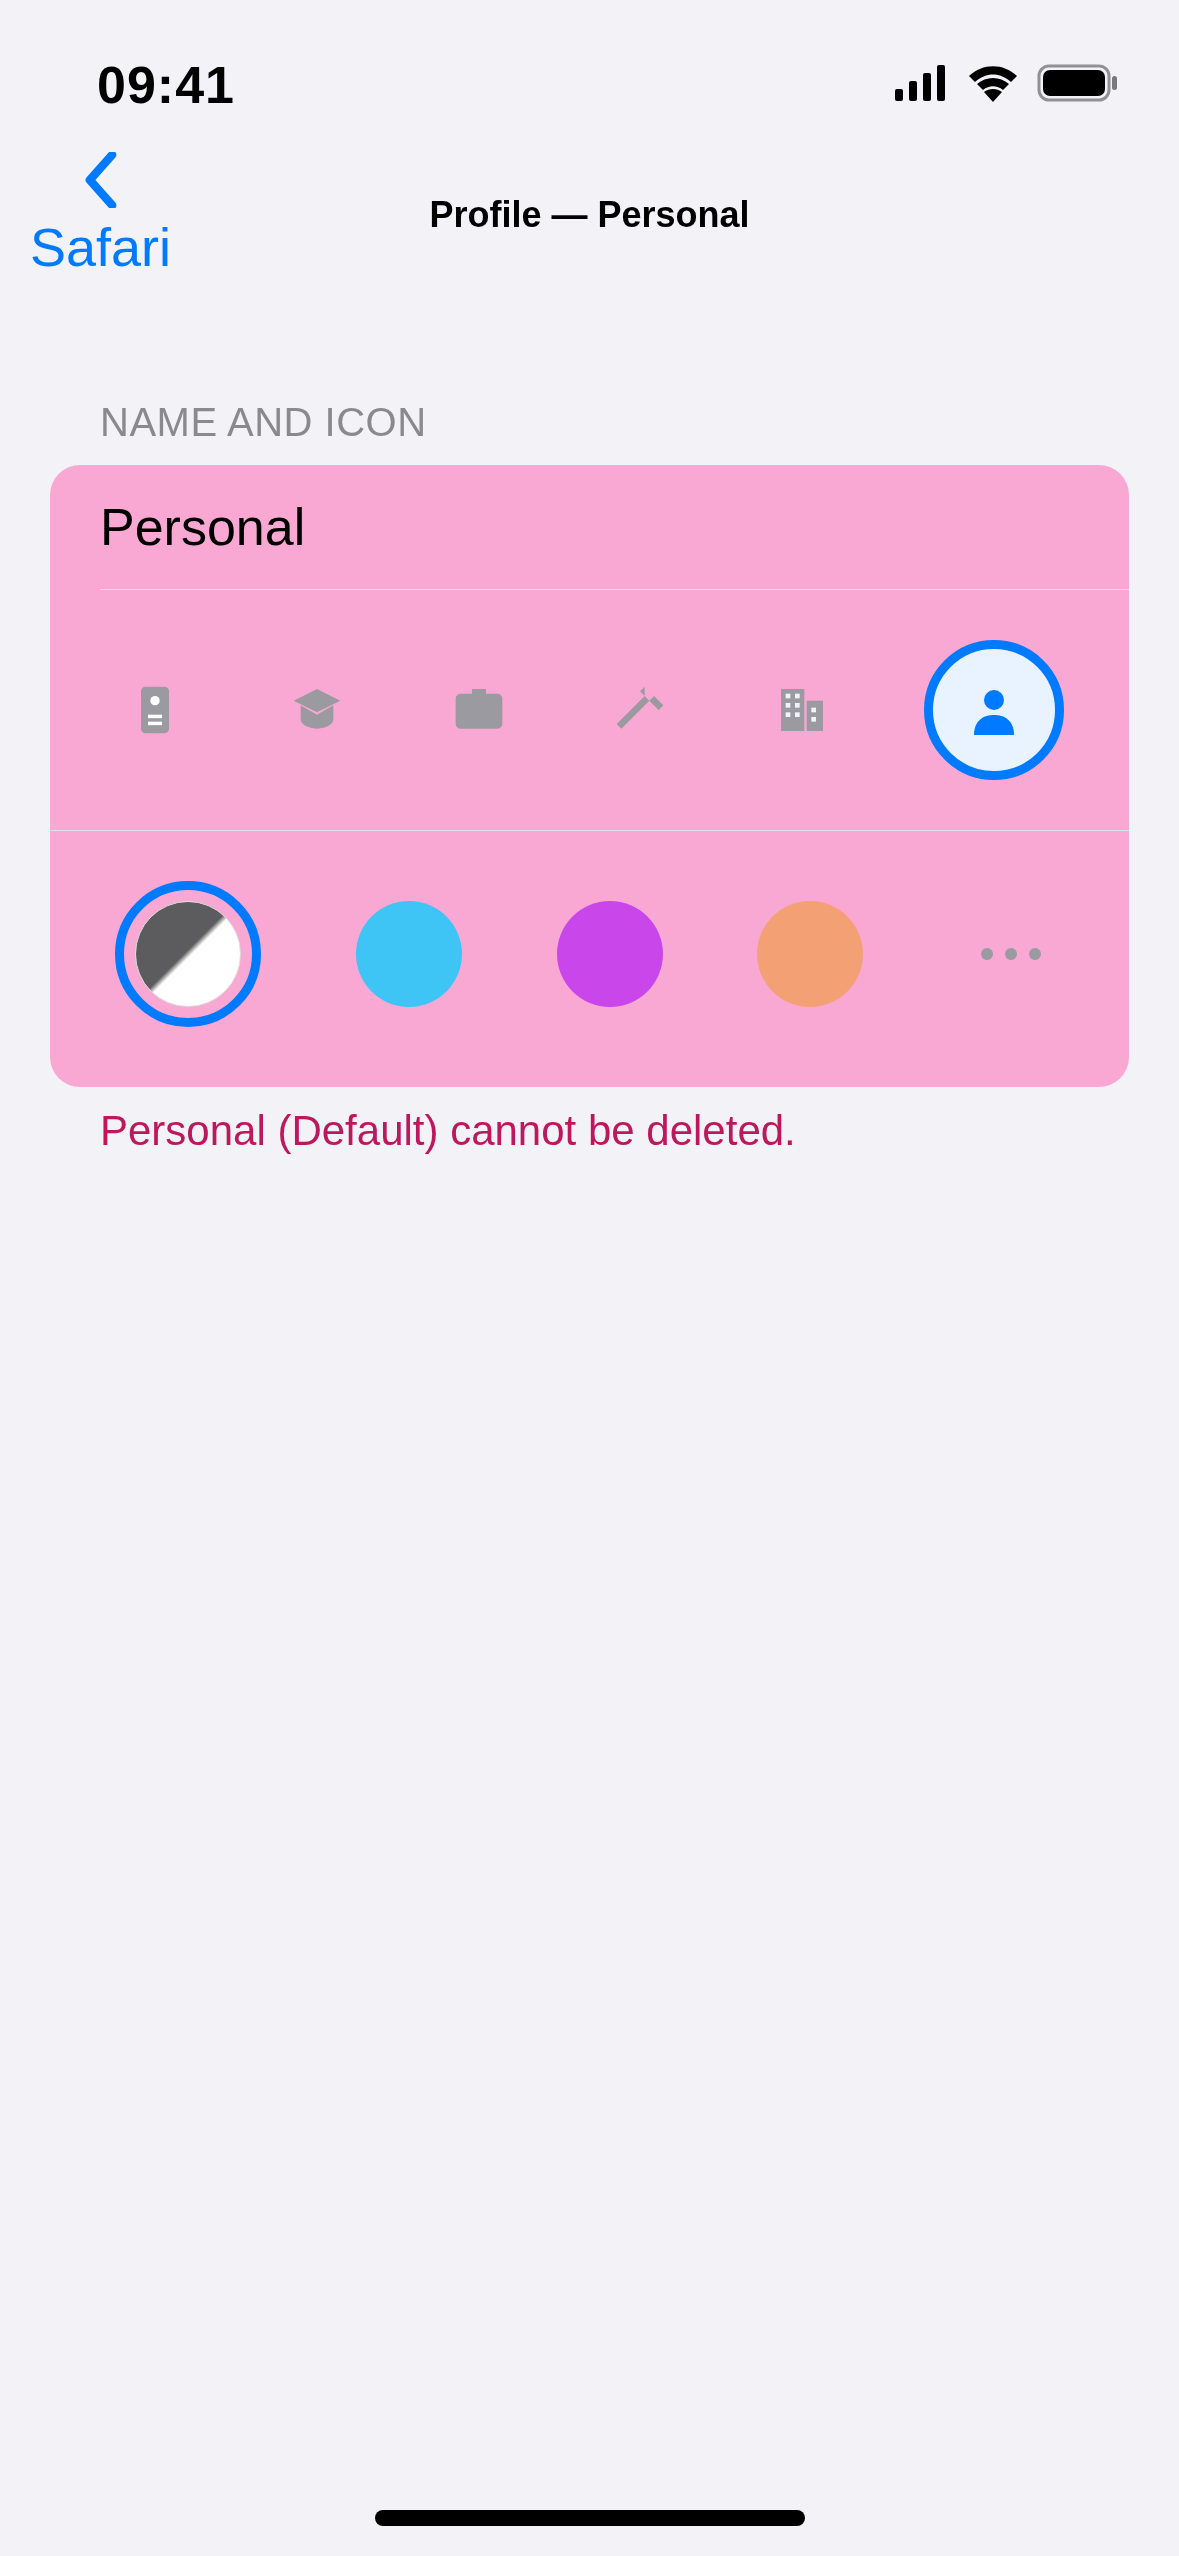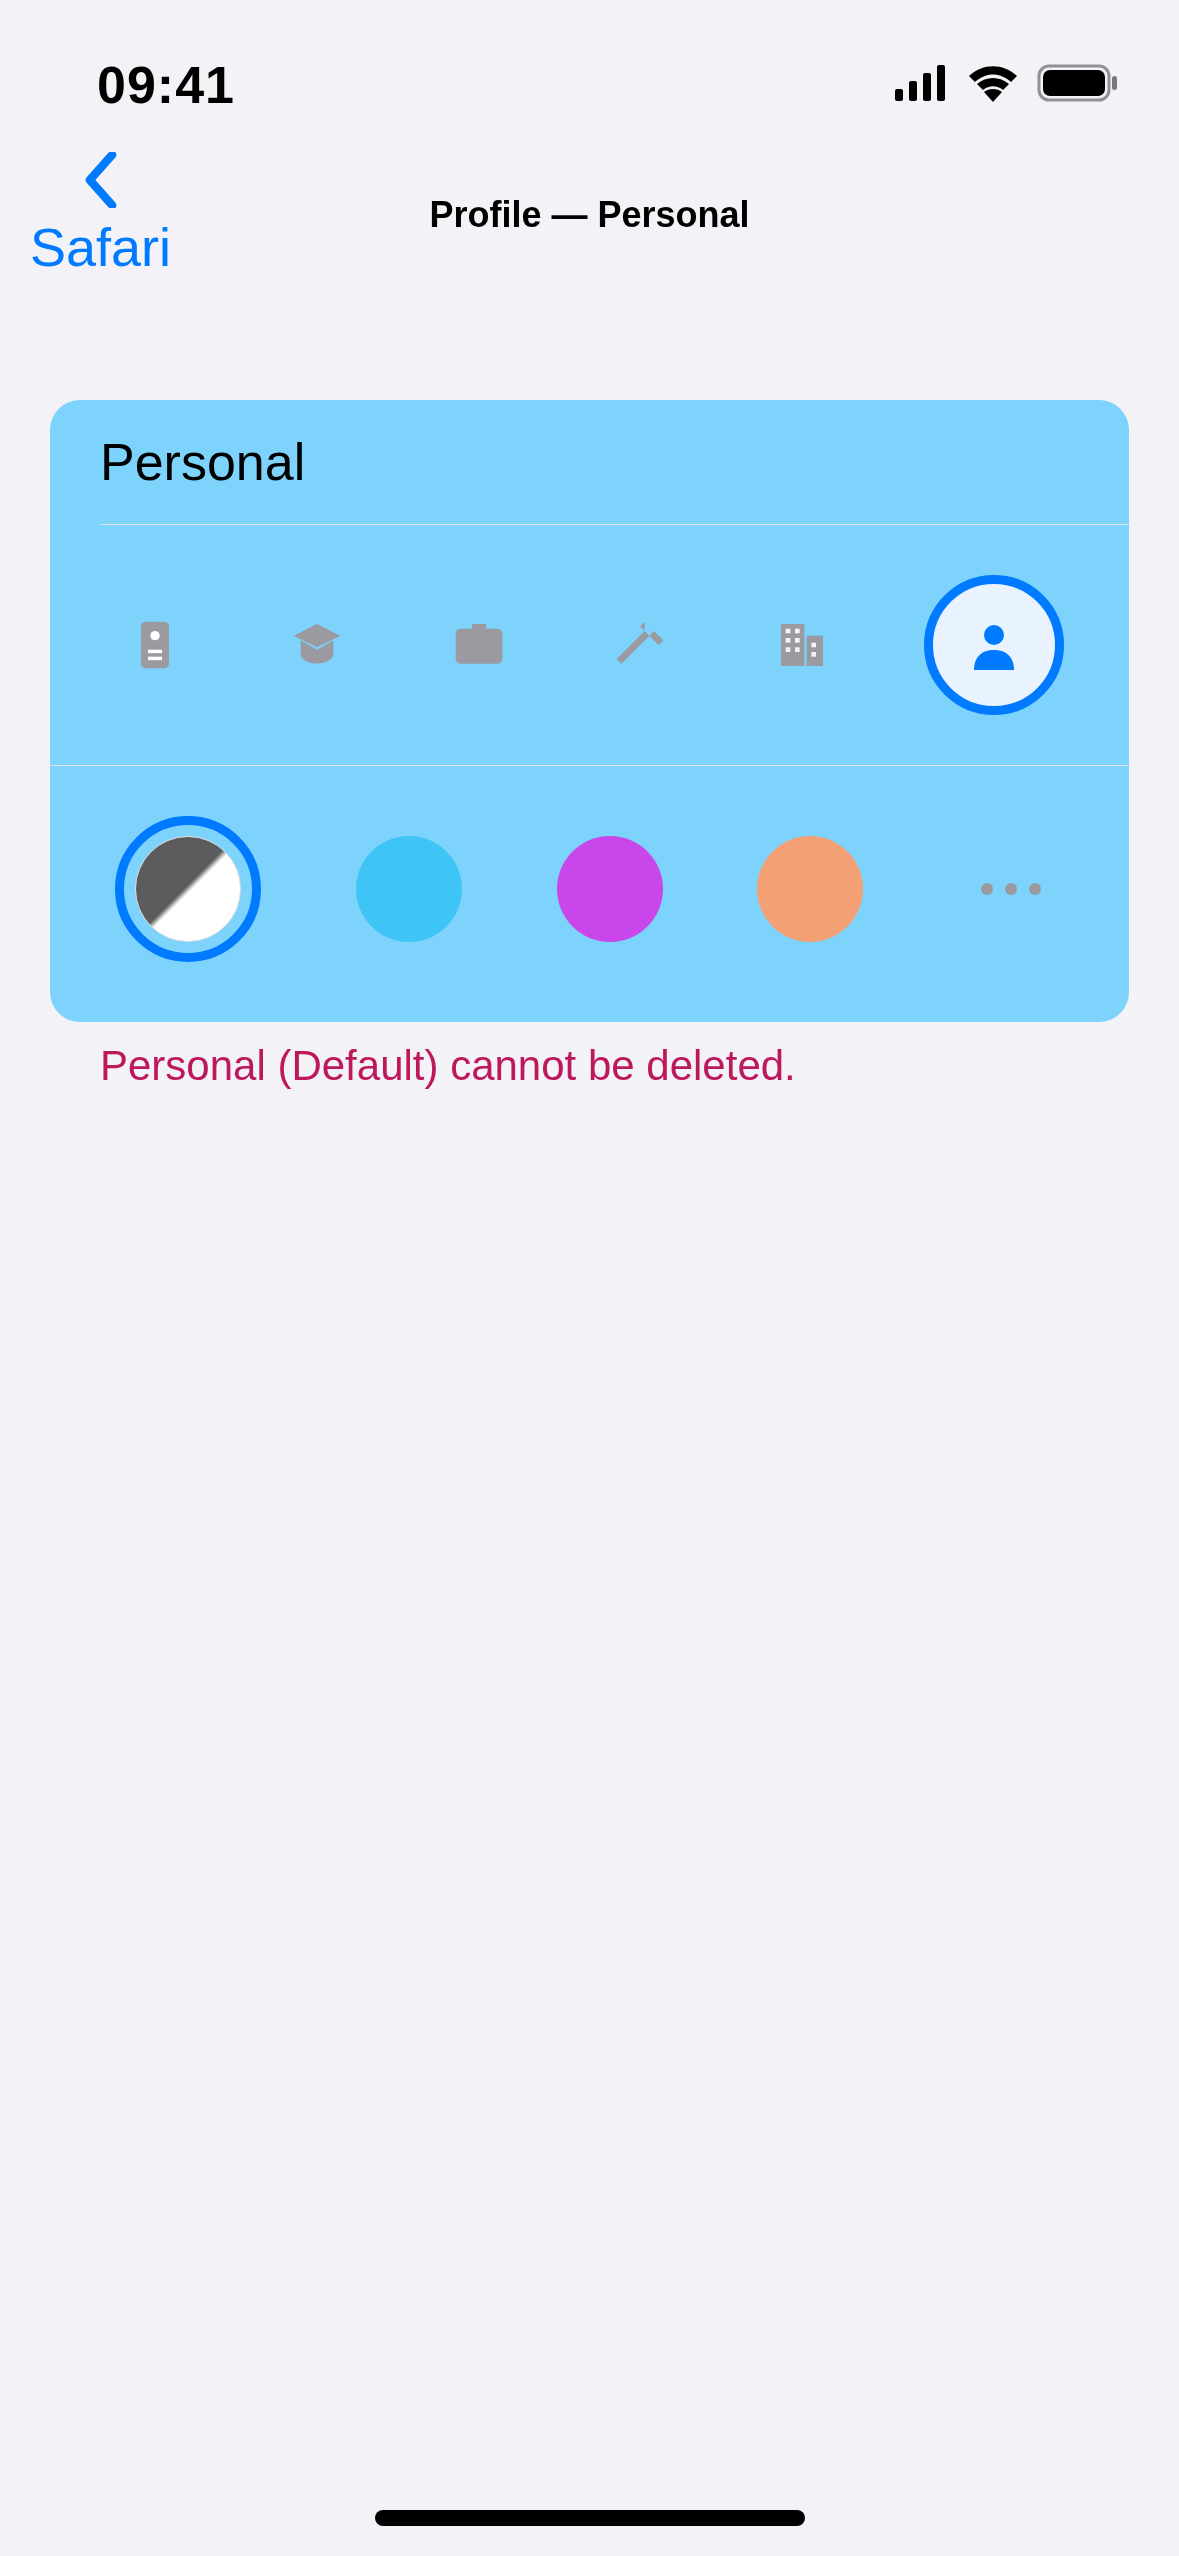--- a/index.html
+++ b/index.html
@@ -74,21 +74,21 @@
       padding: 0 50px 20px 50px;
       text-transform: uppercase;
     }
     .section-footer {
       font-size: 42px;
       color: #be185d;
       padding: 20px 50px 0 50px;
     }
 
     .card {
-      background: #7dd3fc;
+      background: #f9a8d4;
       border-radius: 30px;
       overflow: hidden;
     }
 
     .row {
       padding: 32px 50px;
     }
     .row.name-row {
       font-size: 52px;
       color: #000;
@@ -227,20 +227,21 @@
   <div class="nav-back">
     <svg viewBox="0 0 24 40">
         <path d="M20 2 L4 20 L20 38" stroke="#007aff" stroke-width="6" fill="none" stroke-linecap="round" stroke-linejoin="round"></path>
       </svg>
     <span>Safari</span>
   </div>
   <div class="nav-title">Profile — Personal</div>
 </div>
 
 <div class="section">
+  <div class="section-header">Name and Icon</div>
   <div class="card">
 
     <div class="row name-row">
       <span>Personal</span>
     </div>
     <div class="divider"></div>
 
     <div class="icon-row">
       <div class="icon-option">
         <svg viewBox="0 0 24 24">

